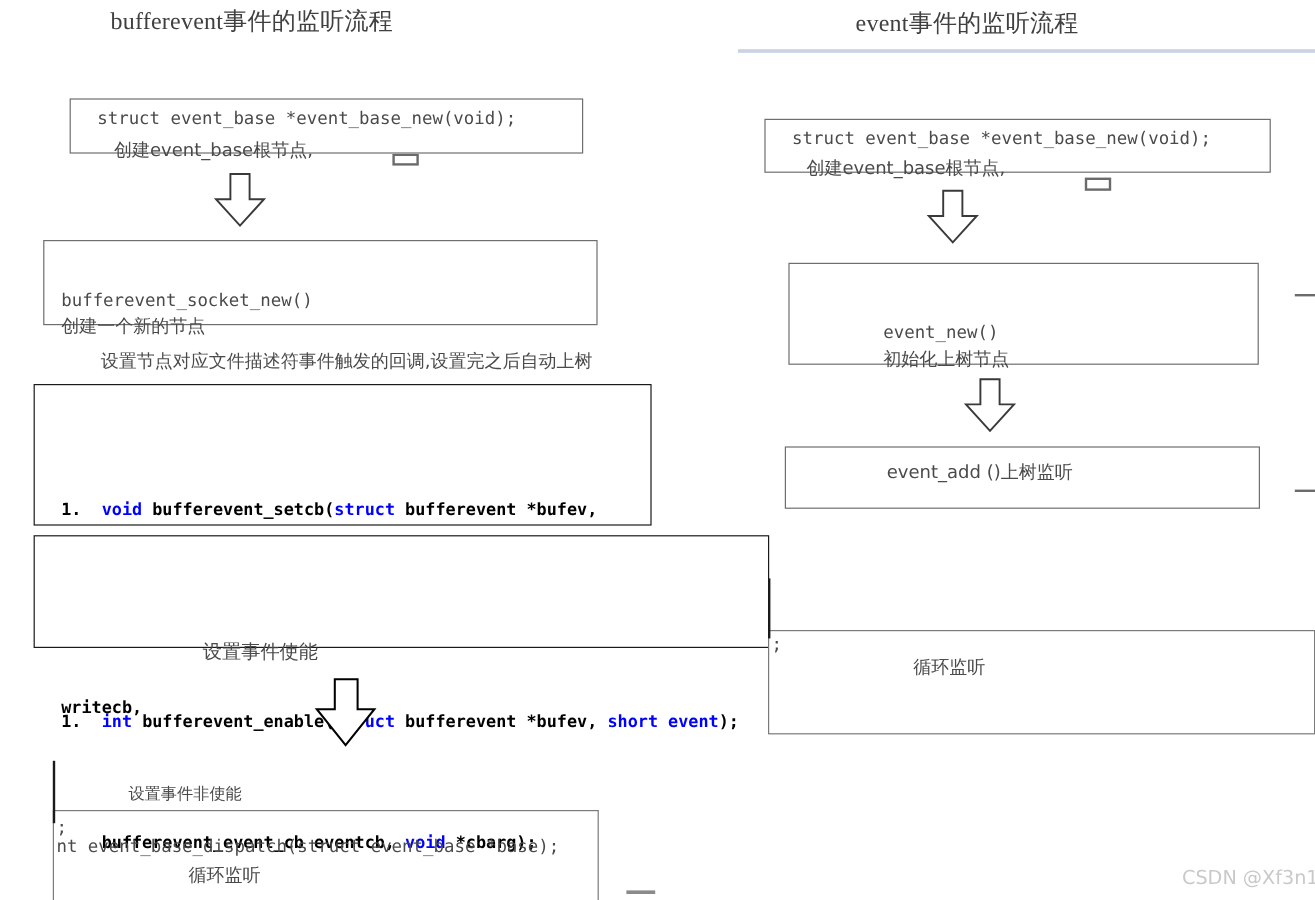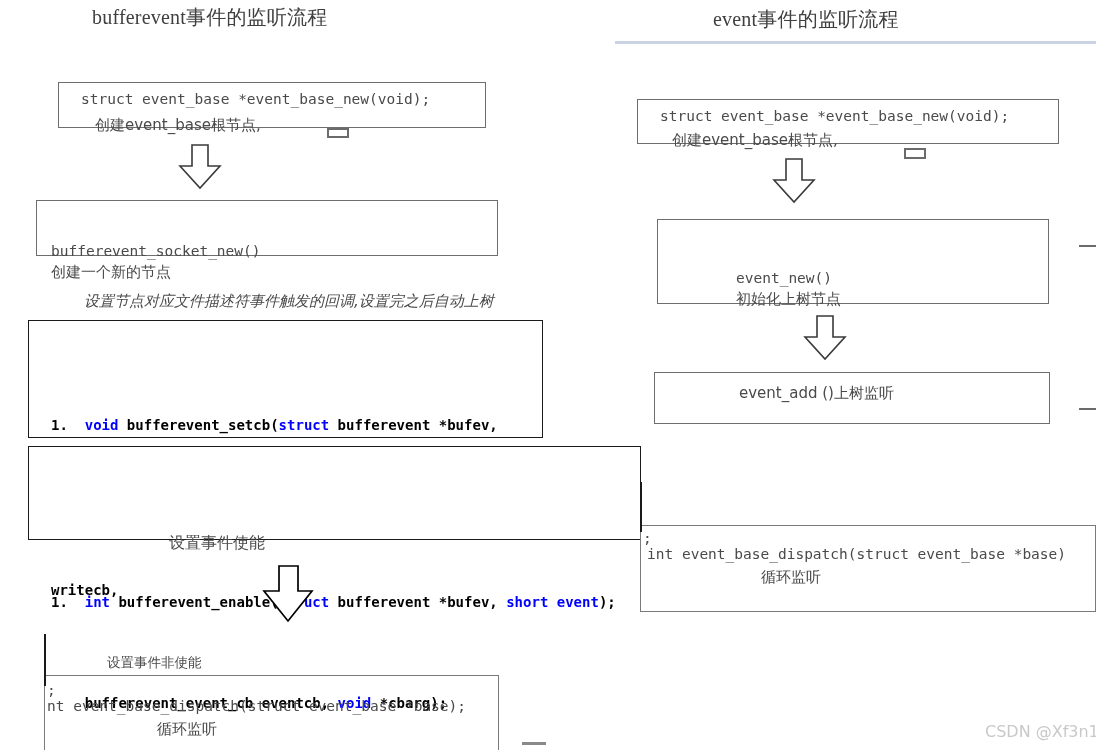--- a/index.html
+++ b/index.html
@@ -110,28 +110,28 @@
 <div class="abs caption" style="left:95px; top:116px;">创建event_base根节点,</div>
 
 <div class="abs mini-rect" style="left:327px; top:128px; width:22px; height:10px; border-bottom-color:#6b6b6b;"></div>
 
 <div class="abs" style="left:178px; top:144px;">
   <svg width="44" height="46" viewBox="0 0 44 46">
     <path d="M14 1 L30 1 L30 22 L42 22 L22 44 L2 22 L14 22 Z" fill="#ffffff" stroke="#3a3a3a" stroke-width="1.6"></path>
   </svg>
 </div>
 
-<div class="abs box box-cjk" style="left:36px; top:200px; width:462px; height:56px;">
+<div class="abs box box-cjk" style="left:36px; top:200px; width:462px; height:71px;">
   <div style="padding:6px 0 0 14px;">
     <div class="box-mono">bufferevent_socket_new()</div>
     <div>创建一个新的节点</div>
   </div>
 </div>
 
-<div class="abs caption" style="left:84px; top:292px;font-style:italic;">设置节点对应文件描述符事件触发的回调,设置完之后自动上树</div>
+<div class="abs caption" style="left:84px; top:292px;">设置节点对应文件描述符事件触发的回调,设置完之后自动上树</div>
 
 <div class="abs codebox" style="left:28px; top:320px; width:515px; height:118px;">
   <div style="padding:10px 0 0 0;">
     <div style="padding-left:22px;"><span class="num">1.</span><span>  </span><span class="kw">void</span><span> bufferevent_setcb(</span><span class="kw">struct</span><span> bufferevent *bufev,</span></div>
     <div style="padding-left:22px;"><span>    bufferevent_data_cb readcb, bufferevent_data_cb</span></div>
     <div style="padding-left:22px;margin-top:39px;"><span>writecb,</span></div>
     <div style="padding-left:22px;height:8px;"></div>
     <div style="padding-left:22px;"><span>    bufferevent_event_cb eventcb, </span><span class="kw">void</span><span> *cbarg);</span></div>
   </div>
 </div>
@@ -195,21 +195,20 @@
 
 <div class="abs box box-cjk" style="left:654px; top:372px; width:396px; height:52px;">
   <div style="padding:10px 0 0 84px;">event_add ()上树监听</div>
 </div>
 
 <div class="abs mini-dash" style="left:1079px; top:408px; width:17px;"></div>
 
 <div class="abs box box-mono" style="left:640px; top:491px; width:456px; height:87px; border-color:#7a7a7a; background:#ffffff;">
   <div style="padding:2px 0 0 2px;">
     <div style="height:16px;">;</div>
-    <div style="padding-left:4px;">int event_base_dispatch(struct event_base *base)</div>
     <div class="box-cjk" style="padding-left:118px;padding-top:2px;">循环监听</div>
   </div>
 </div>
 <div class="abs" style="left:640px; top:482px; width:2px; height:50px; background:#1a1a1a;"></div>
 
 <div class="abs mini-dash2" style="left:522px; top:742px; width:24px; background:#8a8a8a; height:3px;"></div>
 
 <div class="abs watermark" style="left:985px; top:722px;">CSDN @Xf3n1an</div>
 
 </body></html>

